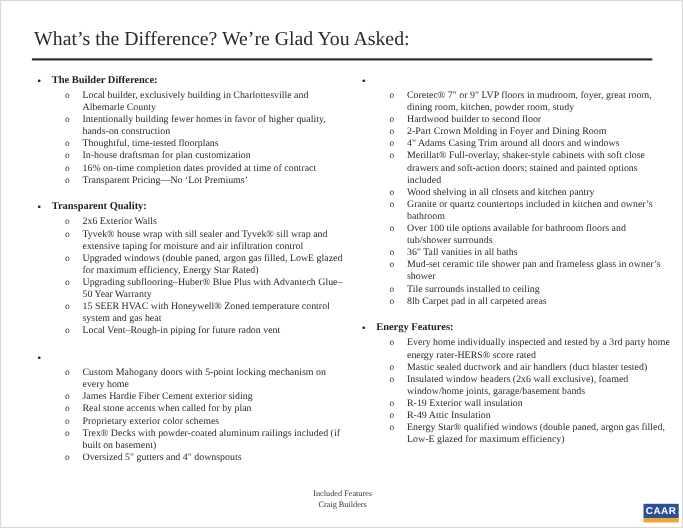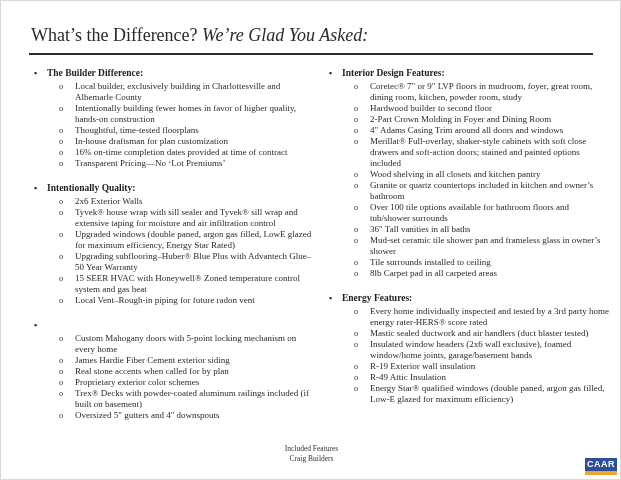--- a/index.html
+++ b/index.html
@@ -2,21 +2,21 @@
 <html><head>
 <meta charset="utf-8">
 <style>
   html,body{margin:0;padding:0;background:#888;}
   .page{
     position:relative;width:621px;height:480px;background:#ffffff;
     font-family:"Liberation Serif","DejaVu Serif",serif;color:#222222;
     border:1px solid #d8d8d8;box-sizing:border-box;overflow:hidden;
   }
   .title{position:absolute;left:30px;top:24px;font-size:18px;white-space:nowrap;color:#2a2a2a;}
-  .title .t-ital{font-style:italic;margin-top:37px;}
+  .title .t-ital{margin-top:37px;}
   .rule{position:absolute;left:28px;top:52px;width:564px;height:2px;background:#2c2c2c;}
   .columns{position:absolute;left:30px;top:66px;width:580px;display:flex;gap:10px;}
   .col{width:285px;flex:none;}
   .section{margin-bottom:13px;}
   .sec-head{display:flex;font-weight:bold;font-size:9.5px;line-height:12px;margin-bottom:2px;color:#1f1f1f;}
   .mk-b{width:13px;flex:none;padding-left:3px;font-size:9px;}
   .item{display:flex;margin-left:26px;font-size:9px;line-height:11px;color:#2a2a2a;}
   .mk-i{width:16px;flex:none;padding-left:2px;font-size:8.5px;}
   .item-text{flex:1;font-family:Liberation Serif, serif;}
   .footer{position:absolute;left:0;top:443px;width:621px;text-align:center;font-size:7.5px;line-height:10px;color:#333;}
@@ -66,21 +66,21 @@
             <span class="item-text">16% on-time completion dates provided at time of contract</span>
           </div>
           <div class="item">
             <span class="mk-i">o</span>
             <span class="item-text">Transparent Pricing—No ‘Lot Premiums’</span>
           </div>
         </div>
         <div class="section">
           <div class="sec-head">
             <span class="mk-b">•</span>
-            <span>Intentionally Quality:</span>
+            <span>Transparent Quality:</span>
           </div>
           <div class="item">
             <span class="mk-i">o</span>
             <span class="item-text">2x6 Exterior Walls</span>
           </div>
           <div class="item">
             <span class="mk-i">o</span>
             <span class="item-text">Tyvek® house wrap with sill sealer and Tyvek® sill wrap and extensive taping for moisture and air infiltration control</span>
           </div>
           <div class="item">
@@ -127,21 +127,20 @@
           <div class="item">
             <span class="mk-i">o</span>
             <span class="item-text">Oversized 5" gutters and 4" downspouts</span>
           </div>
         </div>
       </div>
     <div class="col" id="col-1">
         <div class="section">
           <div class="sec-head">
             <span class="mk-b">•</span>
-            <span>Interior Design Features:</span>
           </div>
           <div class="item">
             <span class="mk-i">o</span>
             <span class="item-text">Coretec® 7" or 9" LVP floors in mudroom, foyer, great room, dining room, kitchen, powder room, study</span>
           </div>
           <div class="item">
             <span class="mk-i">o</span>
             <span class="item-text">Hardwood builder to second floor</span>
           </div>
           <div class="item">

